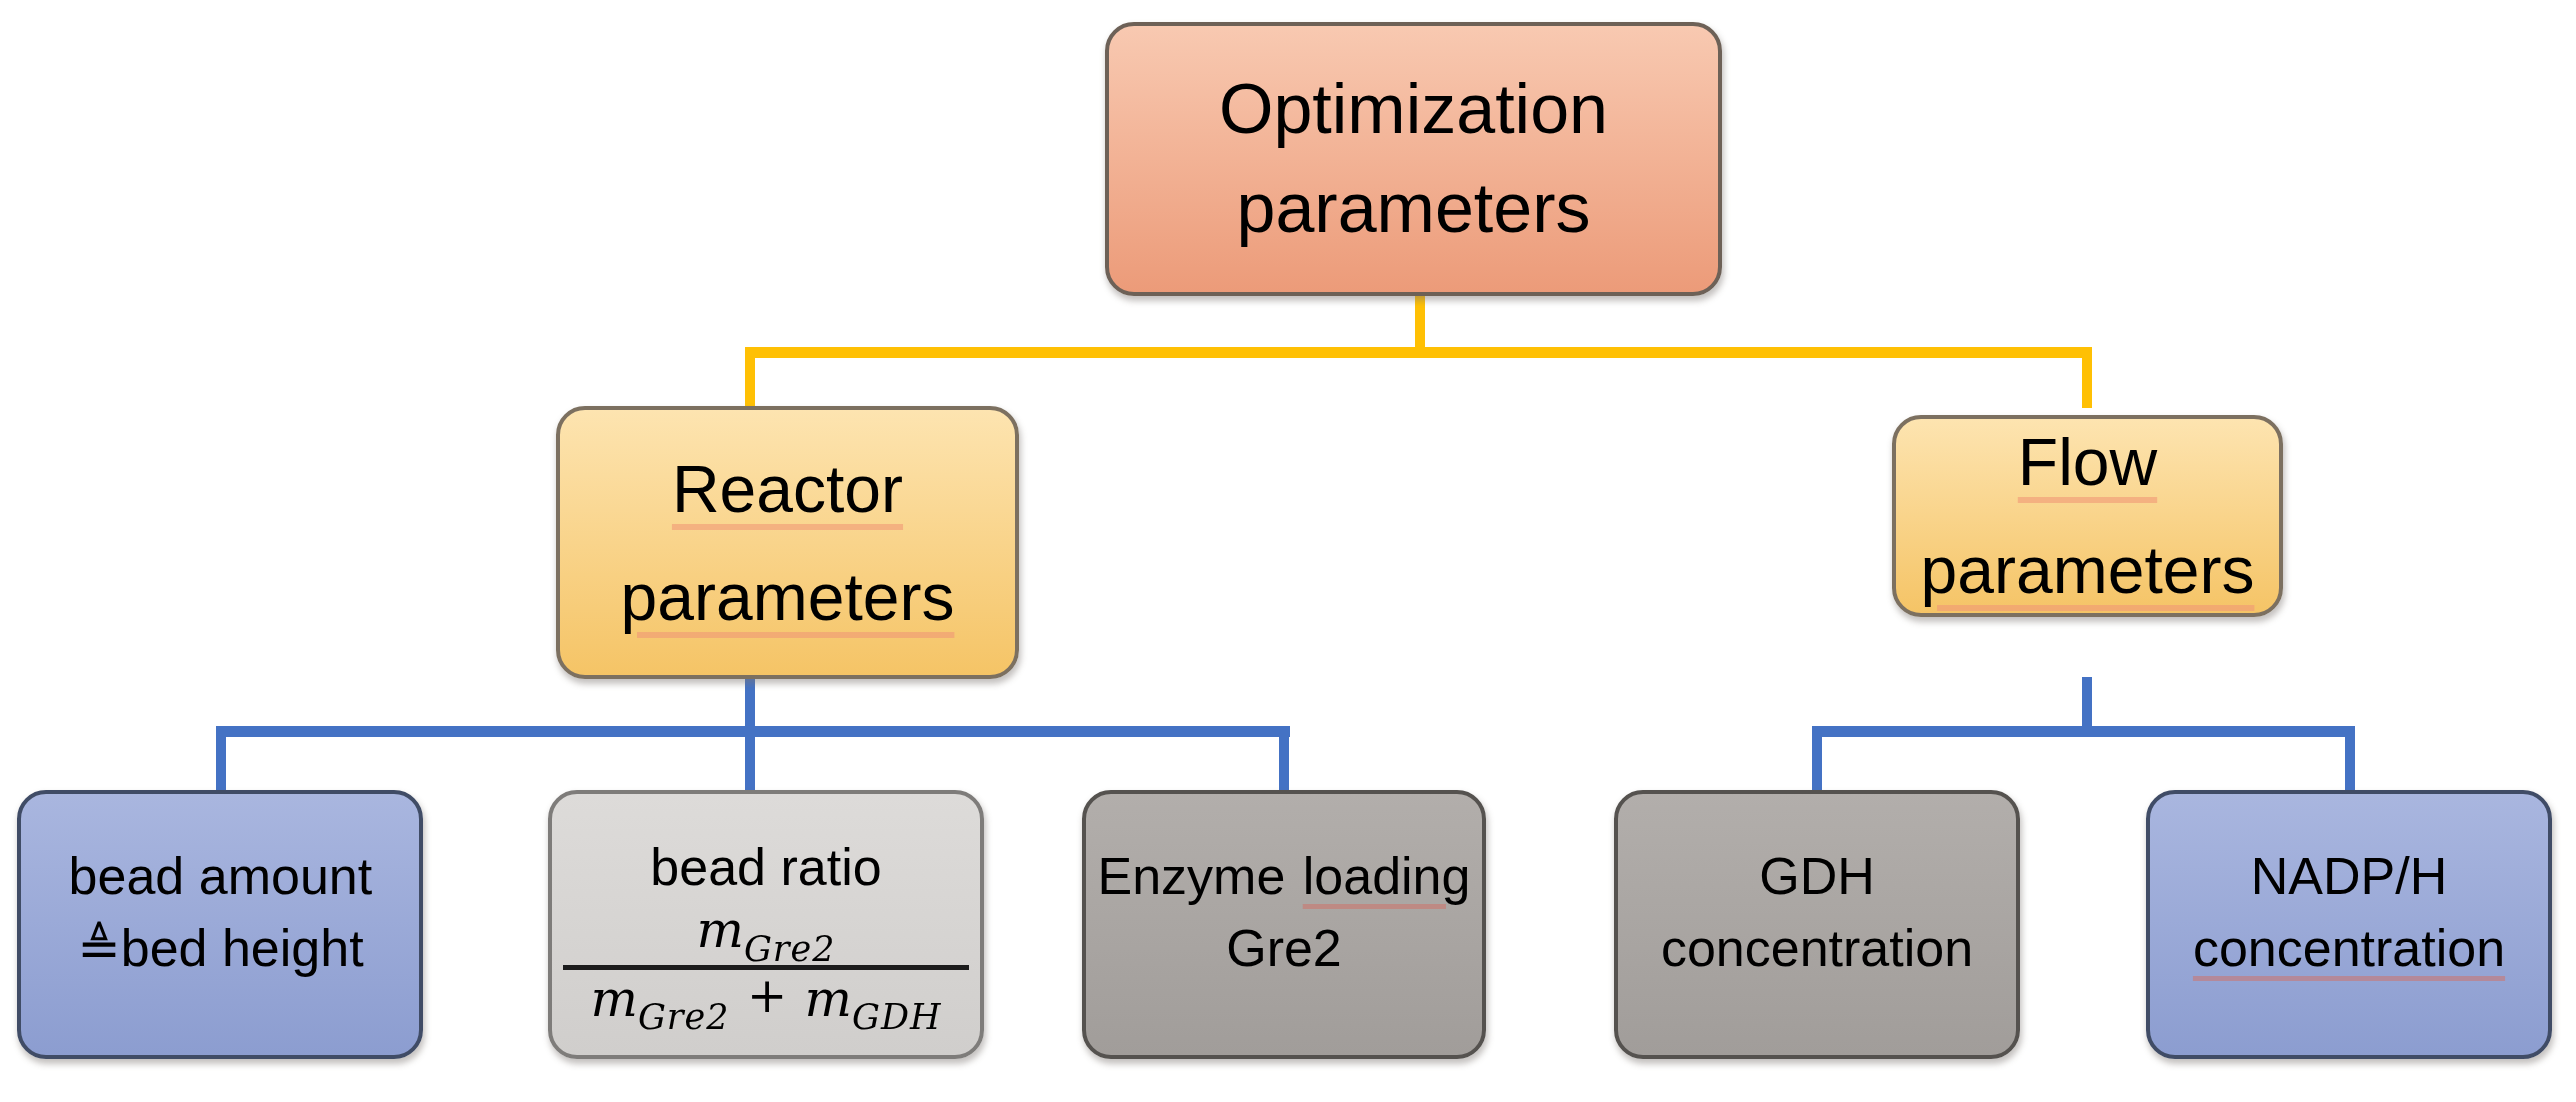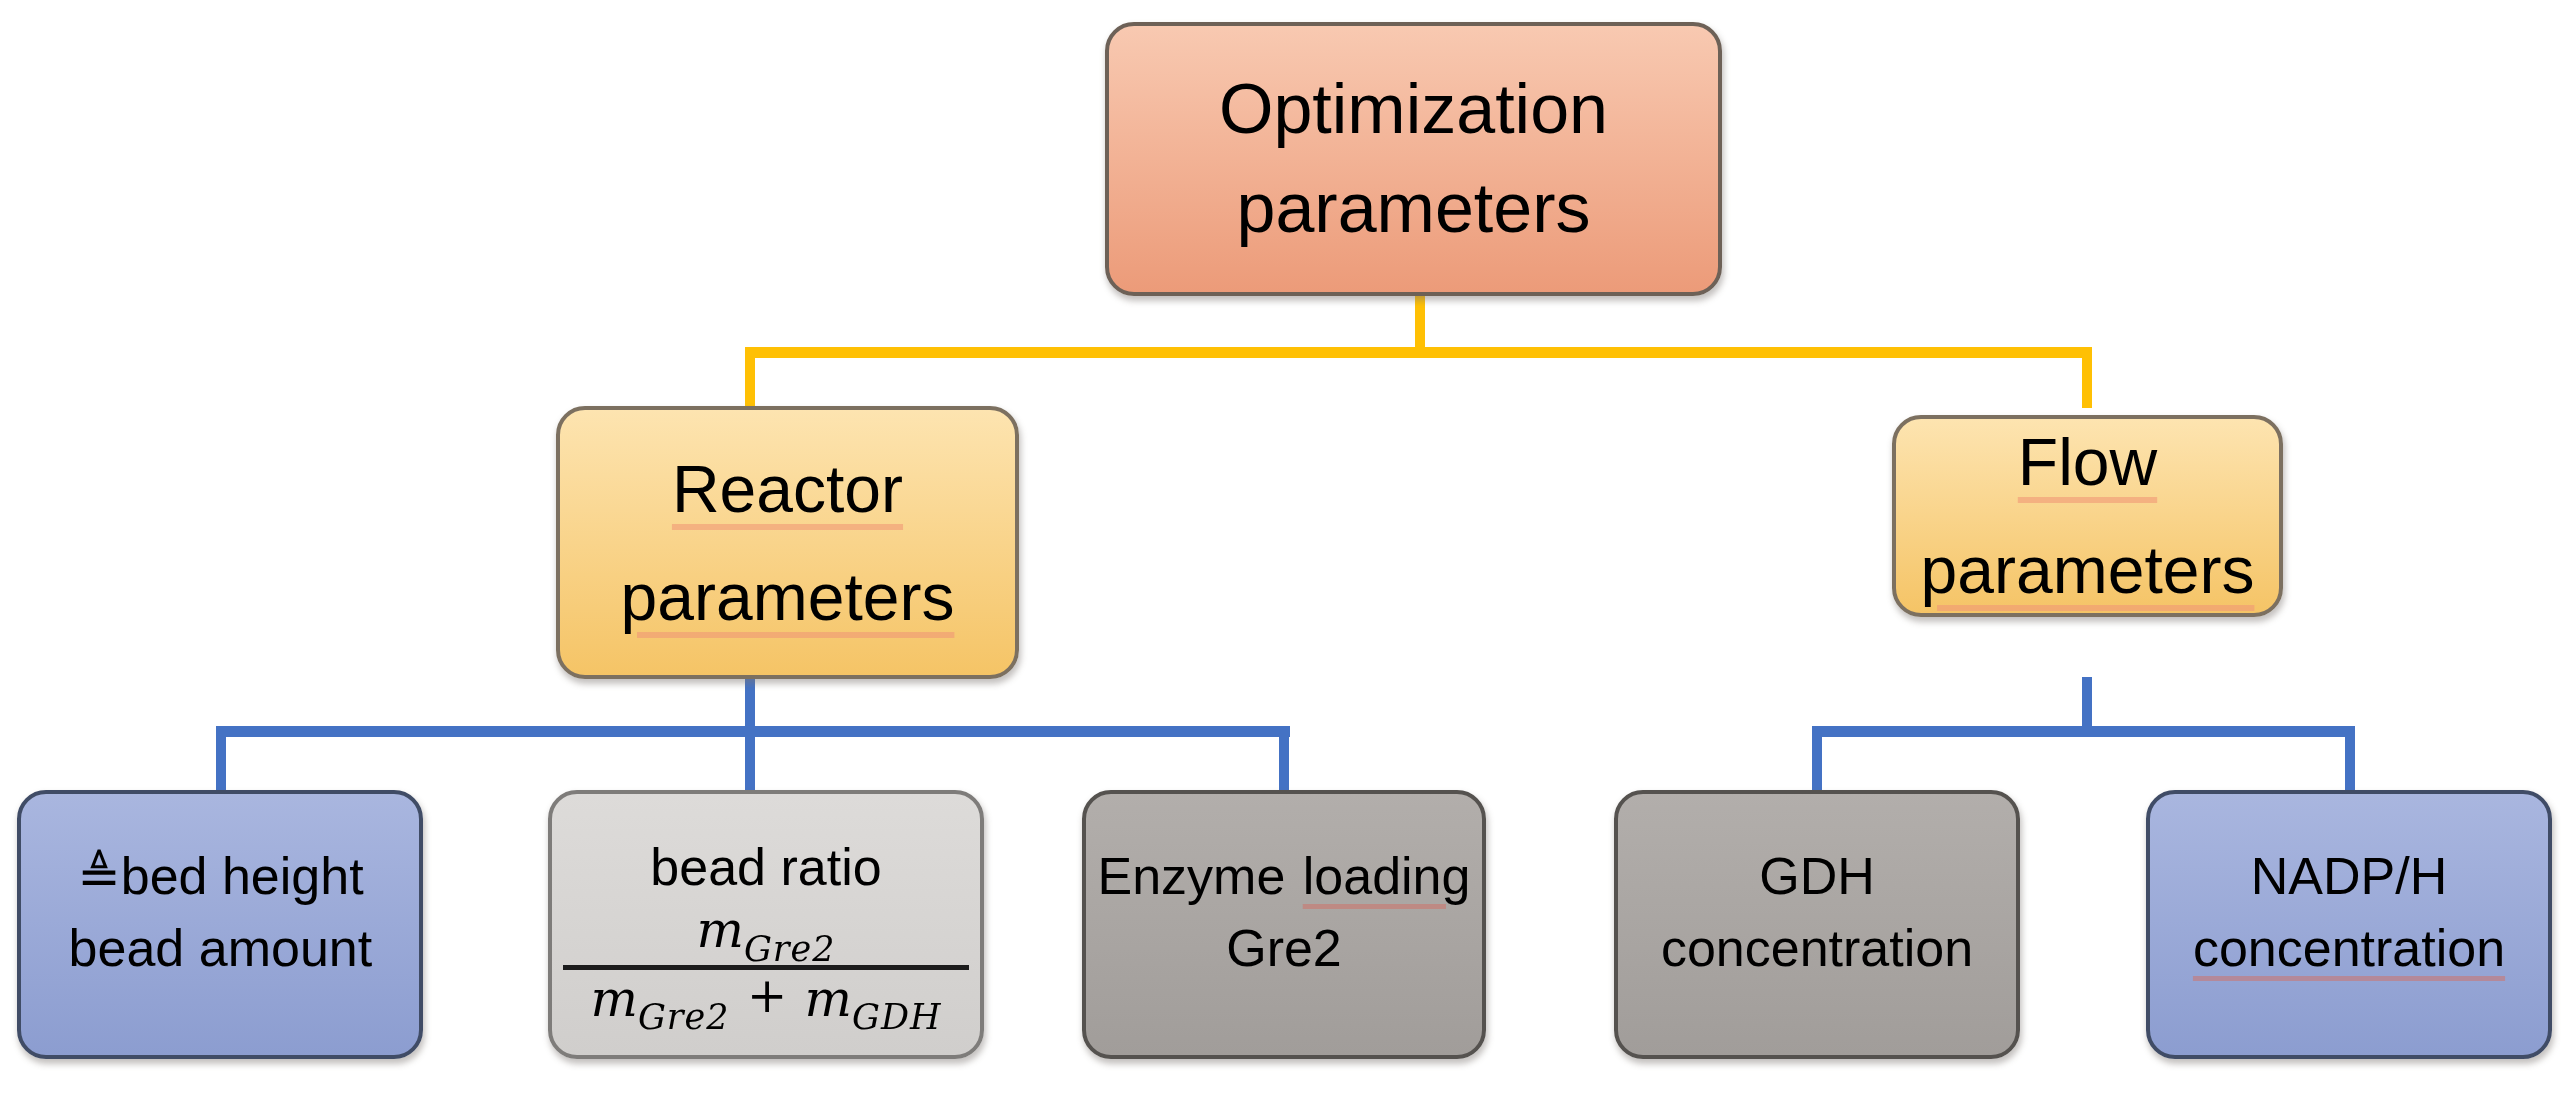--- a/index.html
+++ b/index.html
@@ -137,22 +137,22 @@
     <span class="tline u-peach">Reactor</span>
     <span class="tline u-peach">parameters</span>
   </div>
 
   <div class="node lvl2-node" id="node-flow">
     <span class="tline u-peach">Flow</span>
     <span class="tline u-peach">parameters</span>
   </div>
 
   <div class="node leaf-node blue-node" id="node-bead-amount">
+    <span class="tline">bead amount</span>
     <span class="tline">≜bed height</span>
-    <span class="tline">bead amount</span>
   </div>
 
   <div class="node leaf-node lightgray-node" id="node-bead-ratio">
     <span class="tline formula-title">bead ratio</span>
     <div class="fraction">
       <div class="frac-row numerator">
         <span class="math-base">m</span>
           <span class="math-sub">Gre2</span>
       </div>
       <div class="frac-bar"></div>

